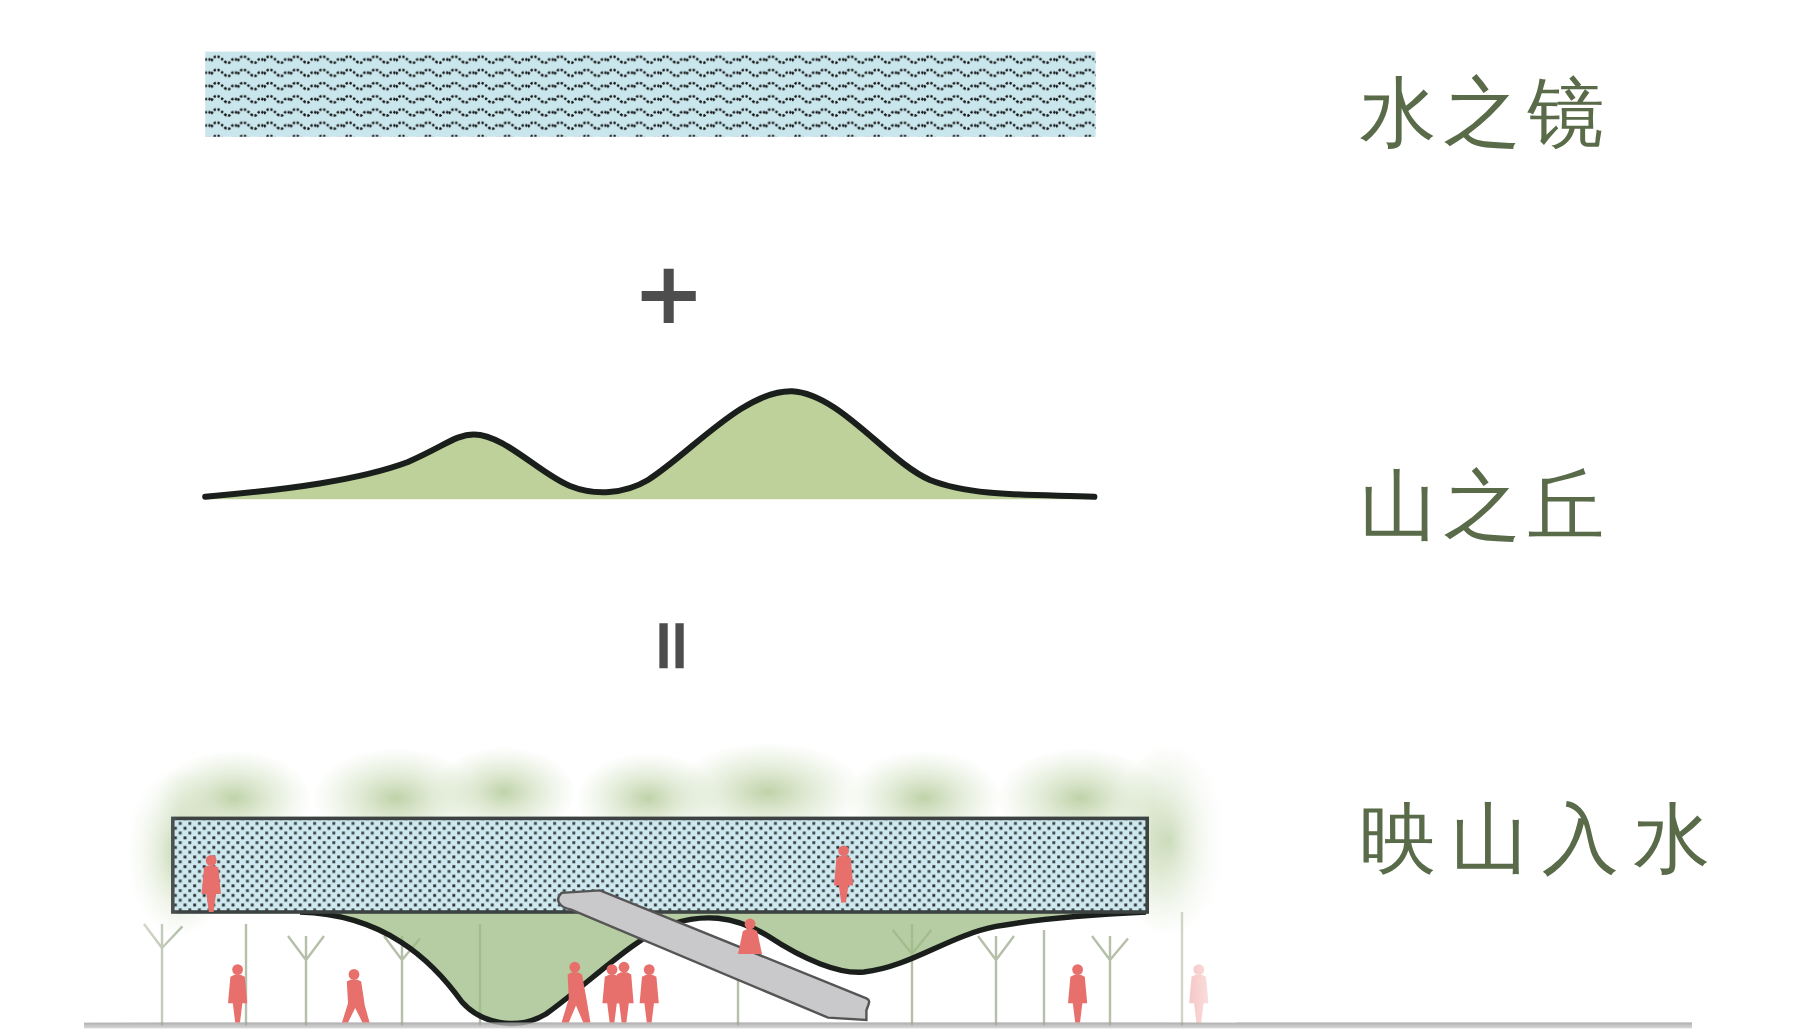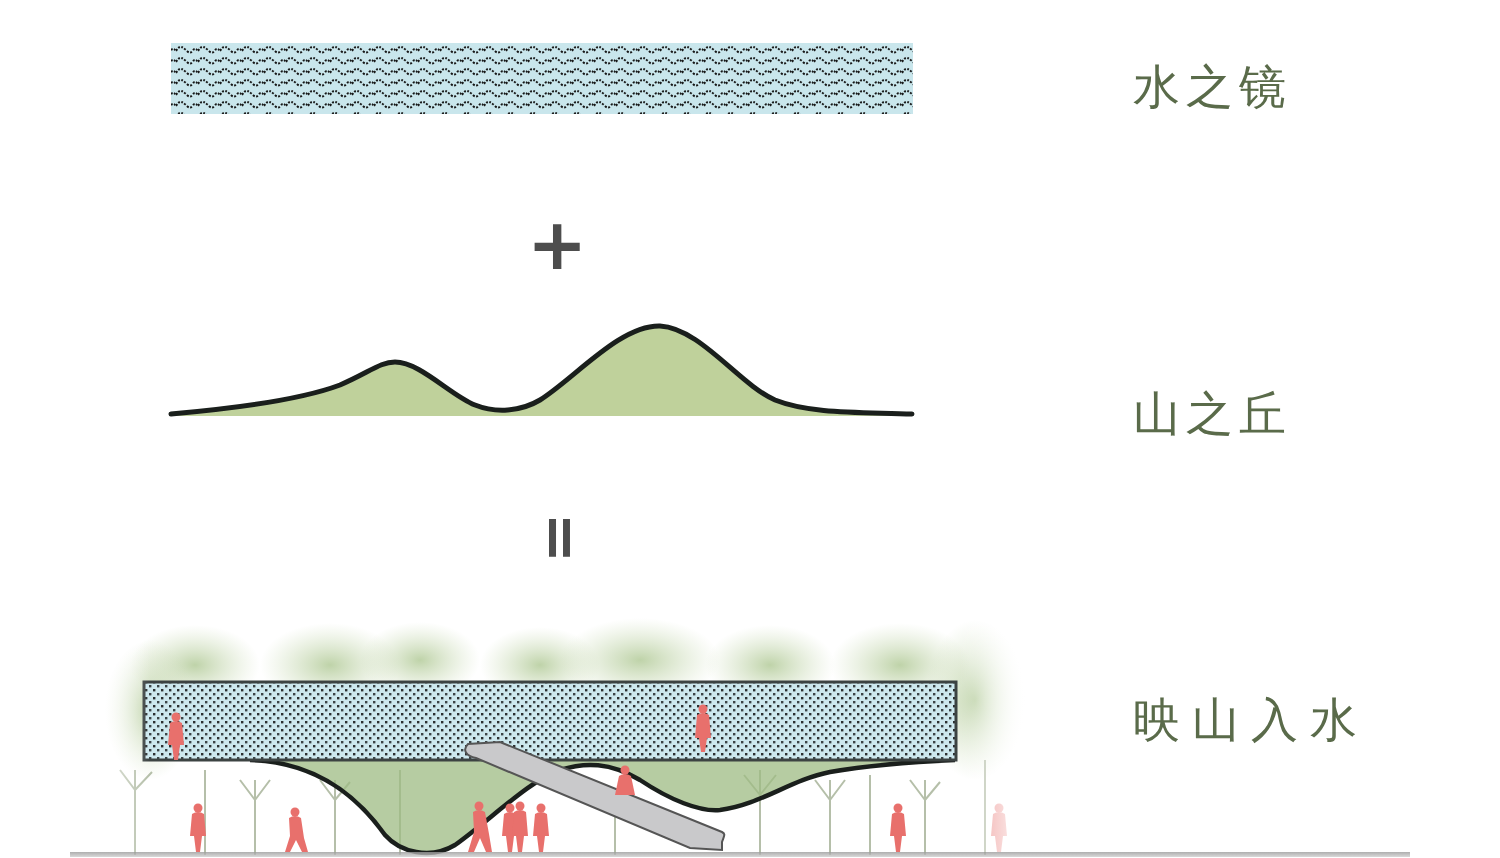--- a/index.html
+++ b/index.html
@@ -2,21 +2,21 @@
 <html><head>
   <meta charset="utf-8">
   <style>
     html, body { margin: 0; padding: 0; background: #ffffff; }
     body { width: 1500px; height: 858px; position: relative; overflow: hidden; font-family: "DejaVu Sans", sans-serif; }
     .layer { position: absolute; left: 0; top: 0; }
     .label {
       position: absolute;
       color: #5a6b4a;
       font-family: "DejaVu Sans", sans-serif;
-      font-size: 47px;
+      font-size: 64px;
       letter-spacing: 6px;
       line-height: 1;
       white-space: nowrap;
     }
     .operator {
       position: absolute;
       color: #4d4d4d;
       font-family: "DejaVu Sans", sans-serif;
       font-weight: bold;
       line-height: 1;
@@ -184,13 +184,13 @@
     <rect x="70" y="620" width="80" height="232" fill="url(#fadeL)"></rect>
     <rect x="960" y="620" width="70" height="232" fill="url(#fadeR)"></rect>
   </g>
 </svg>
 
 <div class="operator" style="left:527px; top:208px; font-size:72px;">+</div>
 <div class="operator" style="left:536px; top:508px; font-size:60px; transform: rotate(90deg); transform-origin: center;">=</div>
 
 <div class="label" style="left:1133px; top:63px;">水之镜</div>
 <div class="label" style="left:1133px; top:390px;text-align:center;">山之丘</div>
-<div class="label" style="left:1133px; top:696px; letter-spacing:12px;">映山入水</div>
+<div class="label" style="left:1133px; top:668px; letter-spacing:12px;">映山入水</div>
 
 </body></html>

